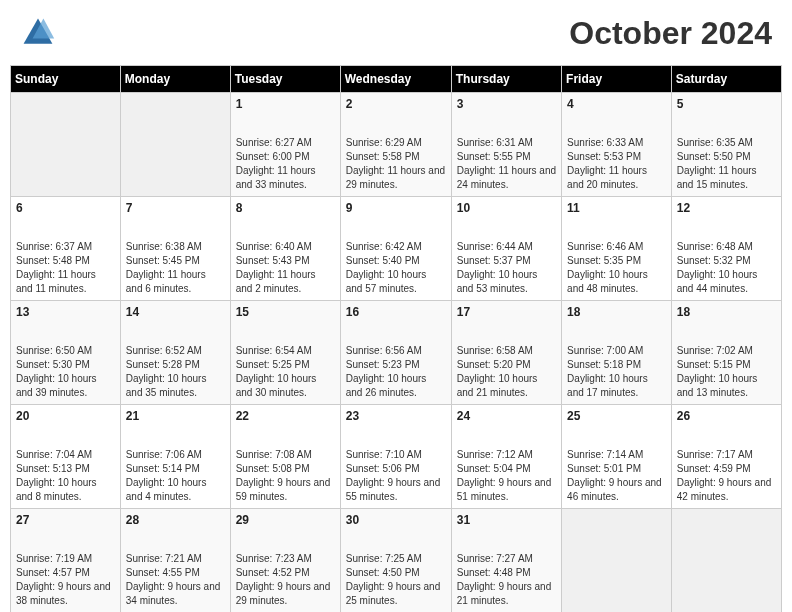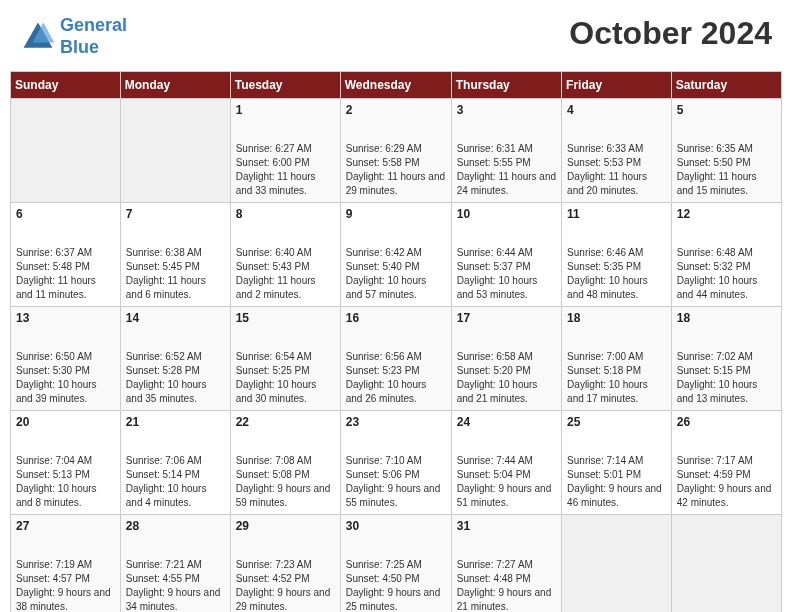--- a/index.html
+++ b/index.html
@@ -46,21 +46,21 @@
     .subtitle {
       font-size: 16px;
       color: #555;
     }
     .calendar {
       width: 100%;
       border-collapse: collapse;
       font-size: 11px;
     }
     .calendar thead tr th {
-      background-color: #7f1d1d;
+      background-color: #000000;
       color: white;
       padding: 6px 4px;
       text-align: left;
       font-size: 12px;
       border: 1px solid #ccc;
     }
     .calendar tbody tr td {
       border: 1px solid #ccc;
       vertical-align: top;
       padding: 4px 5px;
@@ -90,24 +90,20 @@
   </style>
 </head>
 <body>
 
 <div class="header">
   <div class="logo">
     <svg class="logo-icon" viewBox="0 0 40 40">
       <polygon points="20,4 36,32 4,32" fill="#2e6da4"></polygon>
       <polygon points="26,4 38,26 14,26" fill="#5a9fd4" opacity="0.7"></polygon>
     </svg>
-    <div class="logo-text">
-      <div><span>General</span></div>
-      <div><span style="color:#3a7fc1">Blue</span></div>
-    </div>
   </div>
   <div class="title-block">
     <div class="month-title">October 2024</div>
   </div>
 </div>
 
 <table class="calendar">
   <thead>
     <tr>
     <th>Sunday</th>
@@ -309,21 +305,21 @@
           <span class="day-number">23</span>
 <div class="day-info">
   <span>Sunrise: 7:10 AM</span><br>
   <span>Sunset: 5:06 PM</span><br>
   <span>Daylight: 9 hours and 55 minutes.</span>
 </div>
         </td>
         <td>
           <span class="day-number">24</span>
 <div class="day-info">
-  <span>Sunrise: 7:44 AM</span><br>
+  <span>Sunrise: 7:12 AM</span><br>
   <span>Sunset: 5:04 PM</span><br>
   <span>Daylight: 9 hours and 51 minutes.</span>
 </div>
         </td>
         <td>
           <span class="day-number">25</span>
 <div class="day-info">
   <span>Sunrise: 7:14 AM</span><br>
   <span>Sunset: 5:01 PM</span><br>
   <span>Daylight: 9 hours and 46 minutes.</span>

